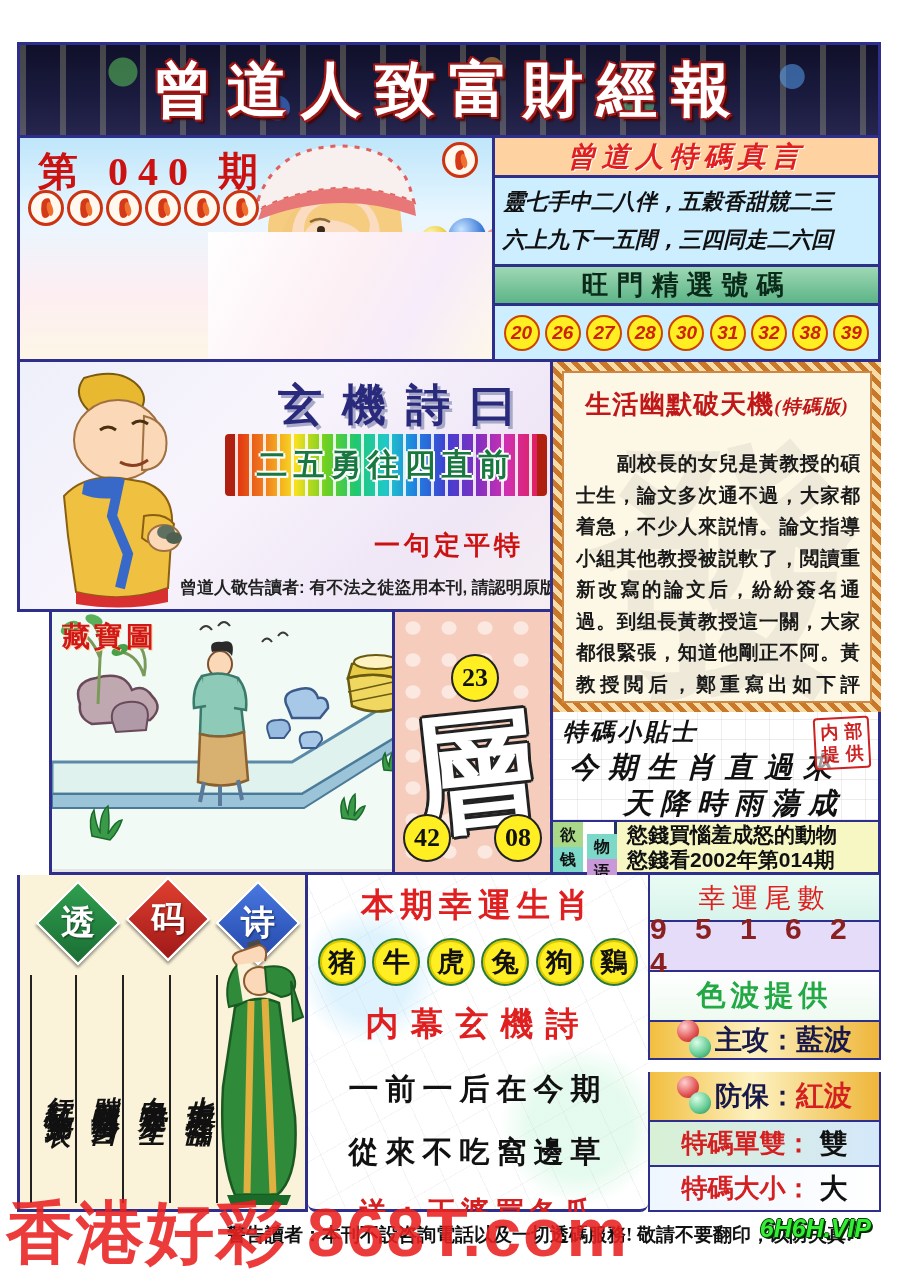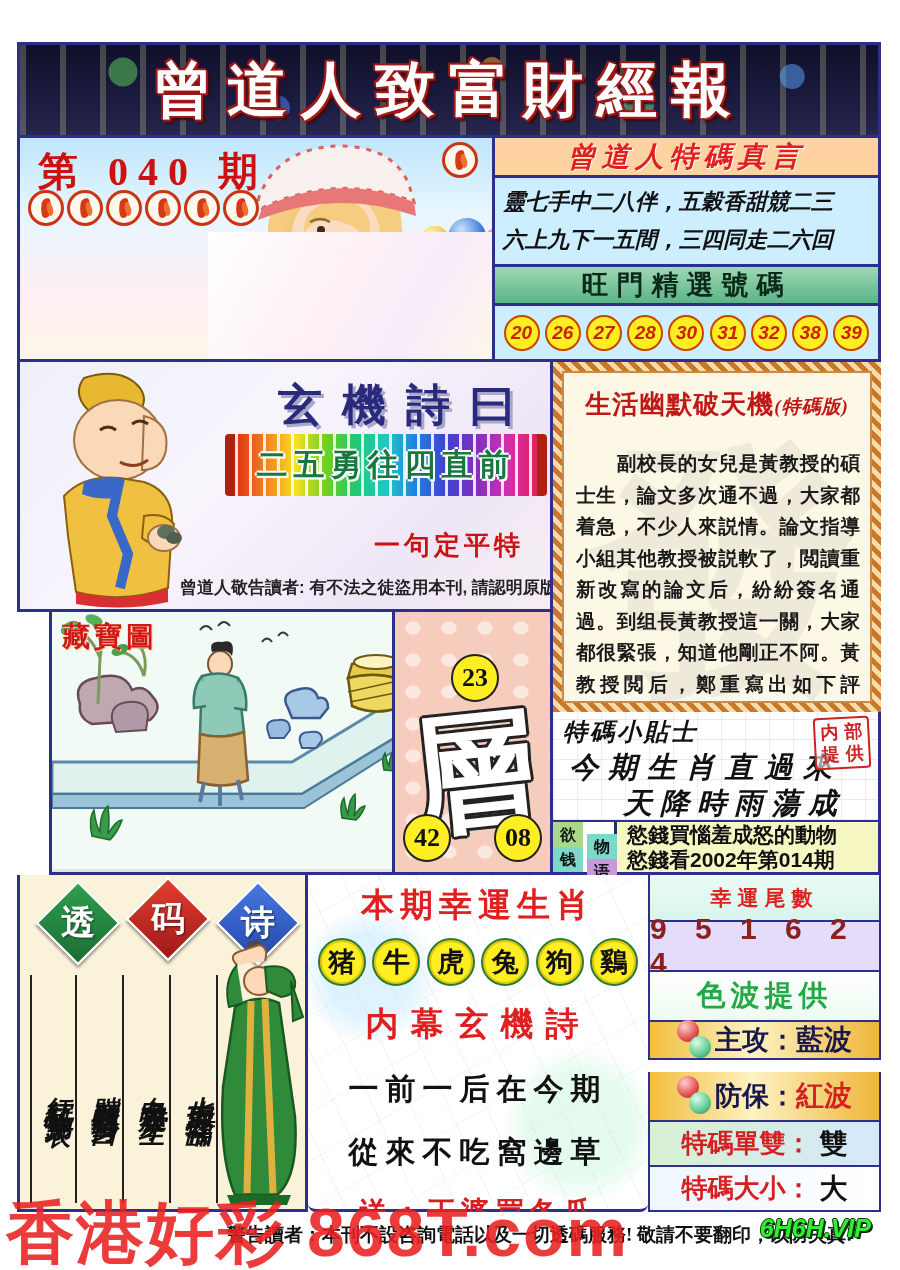--- a/index.html
+++ b/index.html
@@ -186,21 +186,21 @@
     font-family:"Liberation Serif",serif; }
   .poemLine { margin-top:22px; color:#111111; font-weight:bold; font-size:30px; letter-spacing:7px;
     font-family:"Liberation Serif",serif; white-space:nowrap; }
   #gift { margin-top:20px; color:#d42020; font-weight:bold; font-size:29px; letter-spacing:5px;
     font-family:"Liberation Serif",serif; }
 
   
   .rrow { position:absolute; left:648px; width:233px; border:2px solid #2e2e8c; border-top:none;
     display:flex; align-items:center; justify-content:center; }
   #tailHead { top:875px; height:47px; background:linear-gradient(180deg,#eafcf4,#d8f4ec); }
-  #tailHead .t { color:#e02020; font-weight:bold; font-size:21px; letter-spacing:6px; font-family:"Liberation Serif",serif; }
+  #tailHead .t { color:#e02020; font-weight:normal; font-size:27px; letter-spacing:6px; font-family:"Liberation Serif",serif; }
   #tailDigits { top:922px; height:50px; background:#e4dcf8; }
   #tailDigits .t { color:#8a2020; font-weight:bold; font-size:30px; letter-spacing:10px; }
   #waveHead { top:972px; height:50px; background:linear-gradient(180deg,#ffffff,#eefaf0); }
   #waveHead .t { color:#22a844; font-weight:bold; font-size:29px; letter-spacing:5px; }
   #mainWave { top:1022px; height:38px; background:linear-gradient(90deg,#f2be3e,#fdf2c2 45%,#eeb63a); }
   #guardWave { top:1072px; height:50px; background:linear-gradient(90deg,#f2be3e,#fdf2c2 45%,#eeb63a); }
   .waveLabel { color:#18184a; font-weight:bold; font-size:27px; font-family:"Liberation Serif",serif; }
   .waveValBlue { color:#18184a; font-weight:bold; font-size:28px; font-family:"Liberation Serif",serif; }
   .waveValRed { color:#d42020; font-weight:bold; font-size:28px; font-family:"Liberation Serif",serif; }
   .ballPair { position:relative; width:34px; height:40px; margin-right:4px; }

